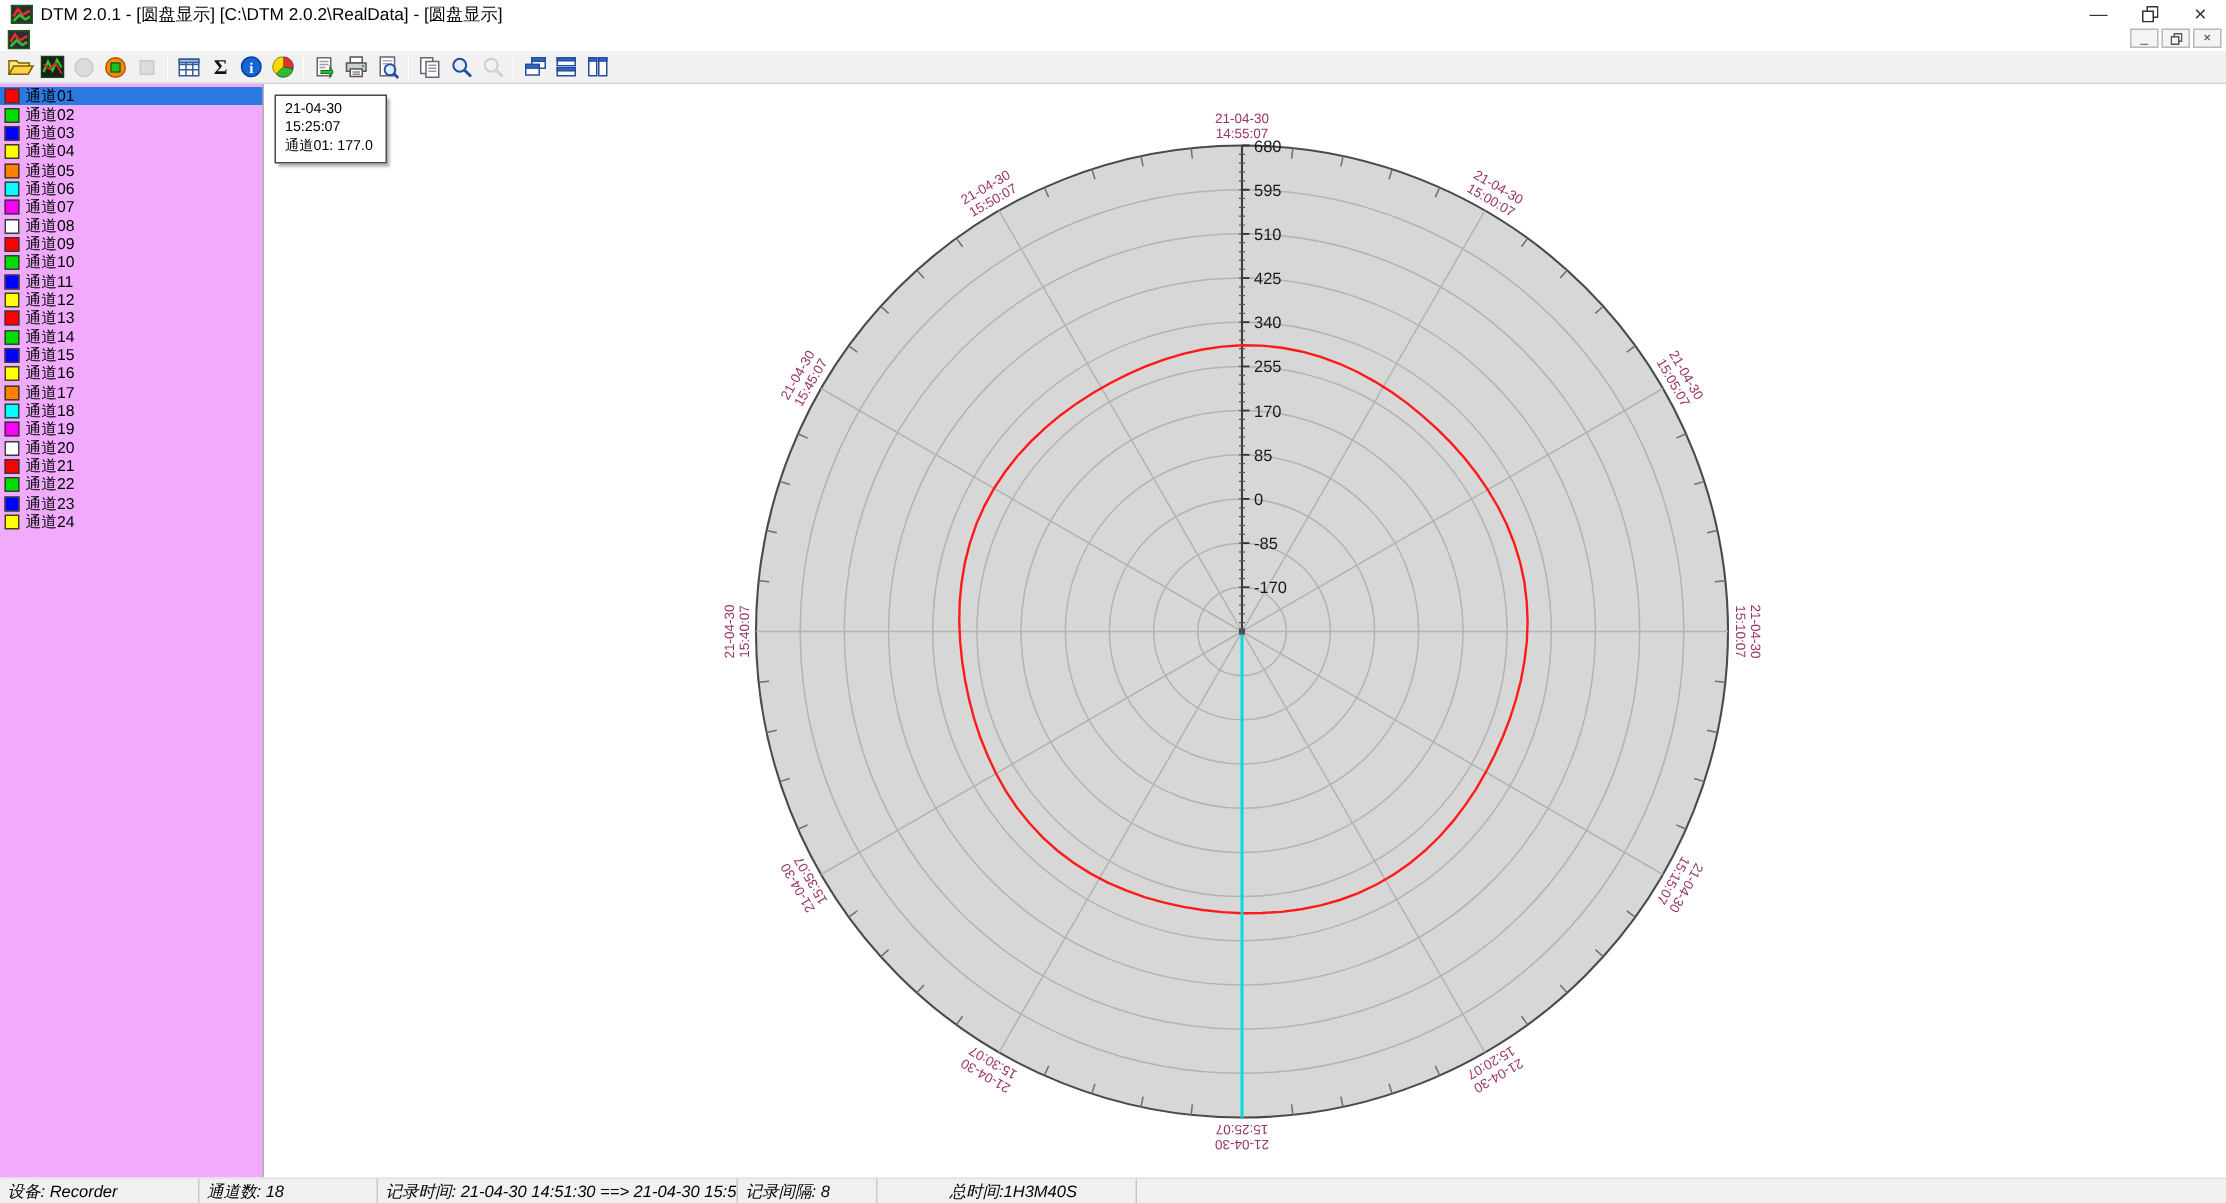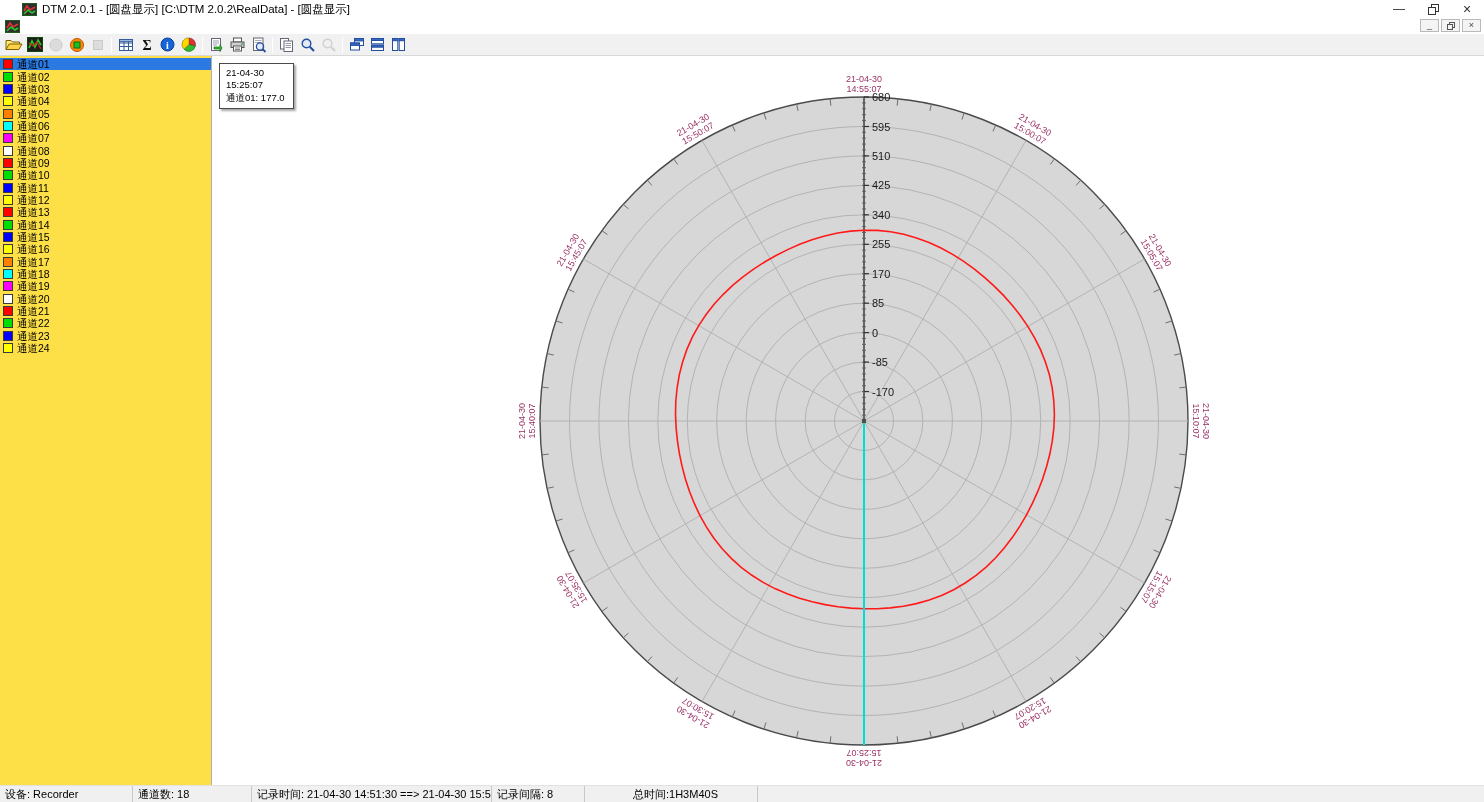--- a/index.html
+++ b/index.html
@@ -5,21 +5,21 @@
   * { box-sizing: border-box; }
   html,body { margin:0; padding:0; }
   body {
     width:1484px; height:802px; overflow:hidden; position:relative;
     background:#ffffff; font-family:"Liberation Sans", sans-serif; color:#000;
     -webkit-font-smoothing:antialiased;
   }
   
   .titlebar {
     height:18px; display:flex; align-items:center; background:#ffffff;
-    padding-left:22px; font-size:11.5px; user-select:none;
+    padding-left:7px; font-size:11.5px; user-select:none;
   }
   .titlebar .app-ico { margin-right:5px; display:flex; }
   .titlebar .title-text { flex:0 0 auto; }
   .titlebar .spacer { flex:1; }
   .win-ctrl { width:34px; height:18px; display:flex; align-items:center; justify-content:center;
     color:#333; font-size:12px; }
   .win-ctrl svg { display:block; }
   
   .menubar {
     height:16px; display:flex; align-items:center; background:#ffffff;
@@ -34,37 +34,37 @@
   
   .toolbar {
     height:22px; background:#f1f1f1; border-bottom:1px solid #d8d8d8;
     display:flex; align-items:center; padding-left:3px;
   }
   .tbtn { width:21px; height:19px; display:flex; align-items:center; justify-content:center; }
   .tbtn.disabled { filter:grayscale(1); opacity:.45; }
   .tsep { width:1px; height:16px; background:#c2c2c2; border-right:1px solid #ffffff; margin:0 3px; }
   
   .main { position:absolute; top:56px; left:0; right:0; bottom:17px; display:flex; background:#fff; }
-  .left-panel { width:212px; border-right:1px solid #b0b0b0; padding-top:2px; background:#fde047; }
+  .left-panel { width:176px; border-right:1px solid #b0b0b0; padding-top:2px; background:#f0abfc; }
   .chan-row { height:12.35px; display:flex; align-items:center; padding-left:3px; }
   .chan-row.selected { background:#2a7ae2; }
   .swatch { width:10px; height:10px; border:1px solid #3a3a3a; margin-right:4px; flex:0 0 auto; }
   .chan-label { font-size:10.5px; line-height:12px; white-space:nowrap; }
   .chart-area { flex:1; position:relative; background:#ffffff; }
   .chart-area svg { position:absolute; left:0; top:0; }
   
   .tooltip {
     position:absolute; left:7px; top:7px; z-index:5; background:#ffffff;
     border:1px solid #4a4a4a; box-shadow:2px 2px 2px rgba(0,0,0,.35);
     padding:3px 8px 4px 6px; font-size:9.5px; line-height:1.3; white-space:nowrap;
   }
   
   .statusbar {
     position:absolute; left:0; right:0; bottom:0; height:17px; background:#f0f0f0;
-    border-top:1px solid #e2e2e2; display:flex; align-items:stretch; font-size:11px;
+    border-top:1px solid #e2e2e2; display:flex; align-items:stretch; font-size:11px;font-style:italic;
   }
   .status-sec { border-right:1px solid #c9c9c9; padding:1px 5px 0 5px; display:flex; align-items:center;
     white-space:nowrap; overflow:hidden; }
   .status-fill { flex:1; border-right:none; }
 </style>
 </head>
 <body>
 
 <div class="titlebar">
   <span class="app-ico">

